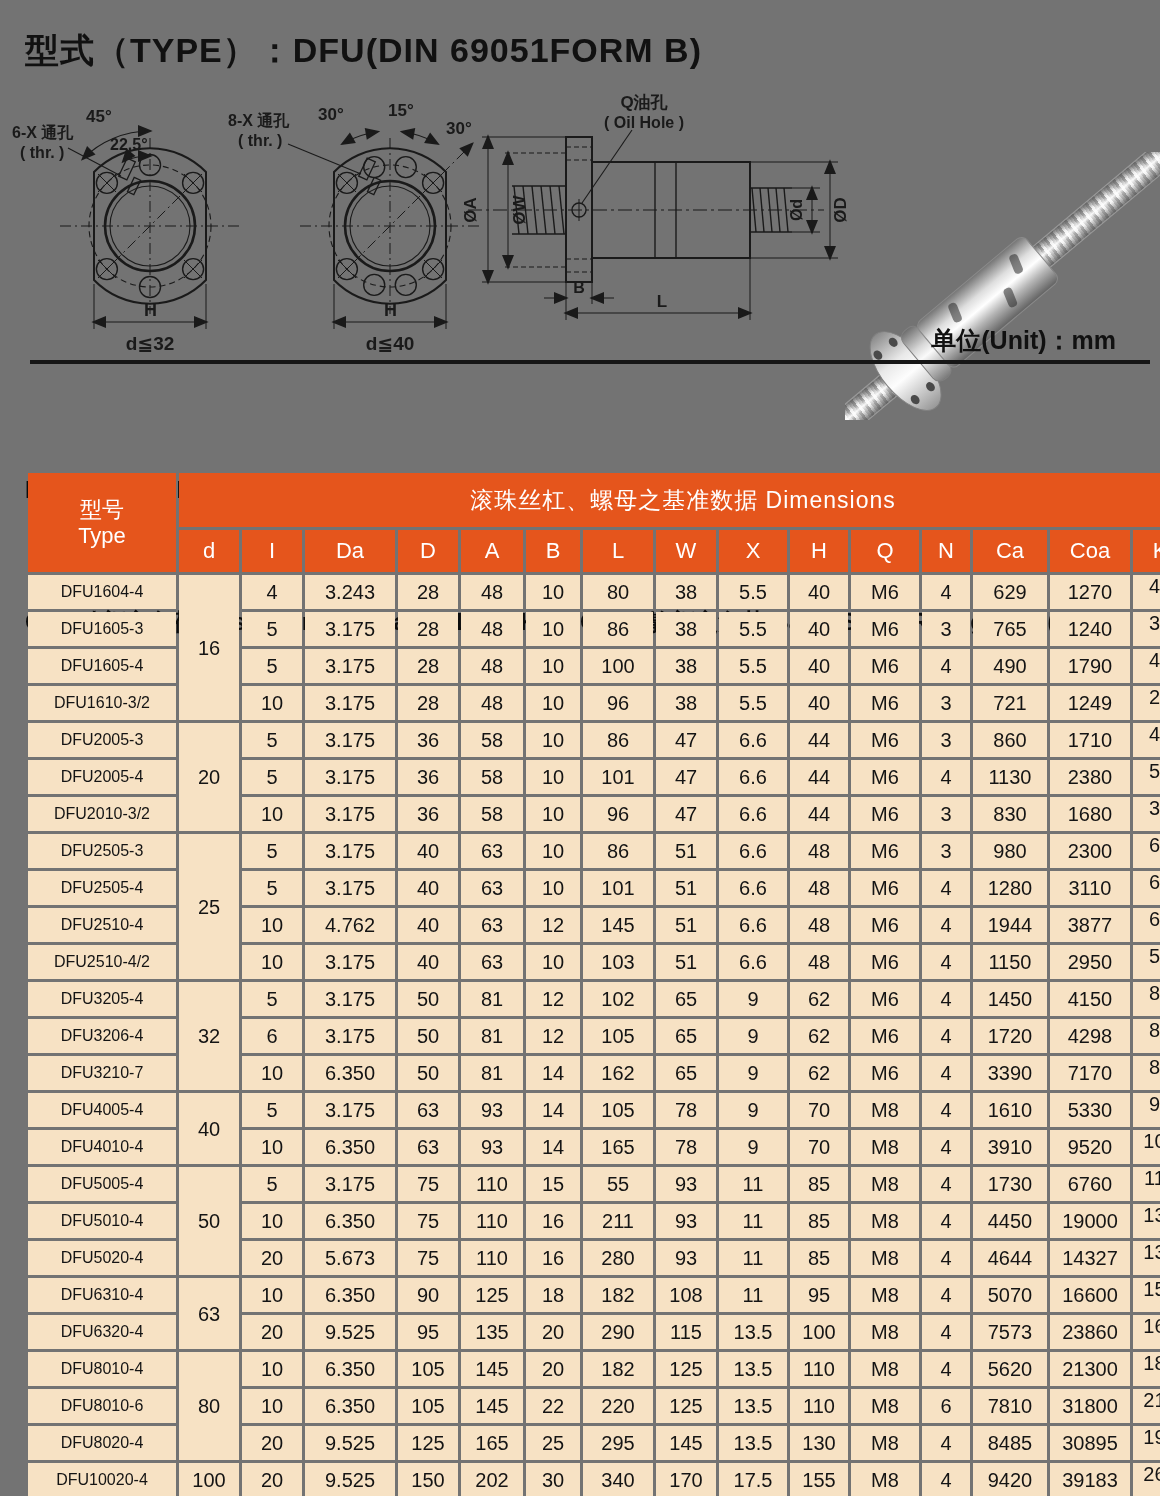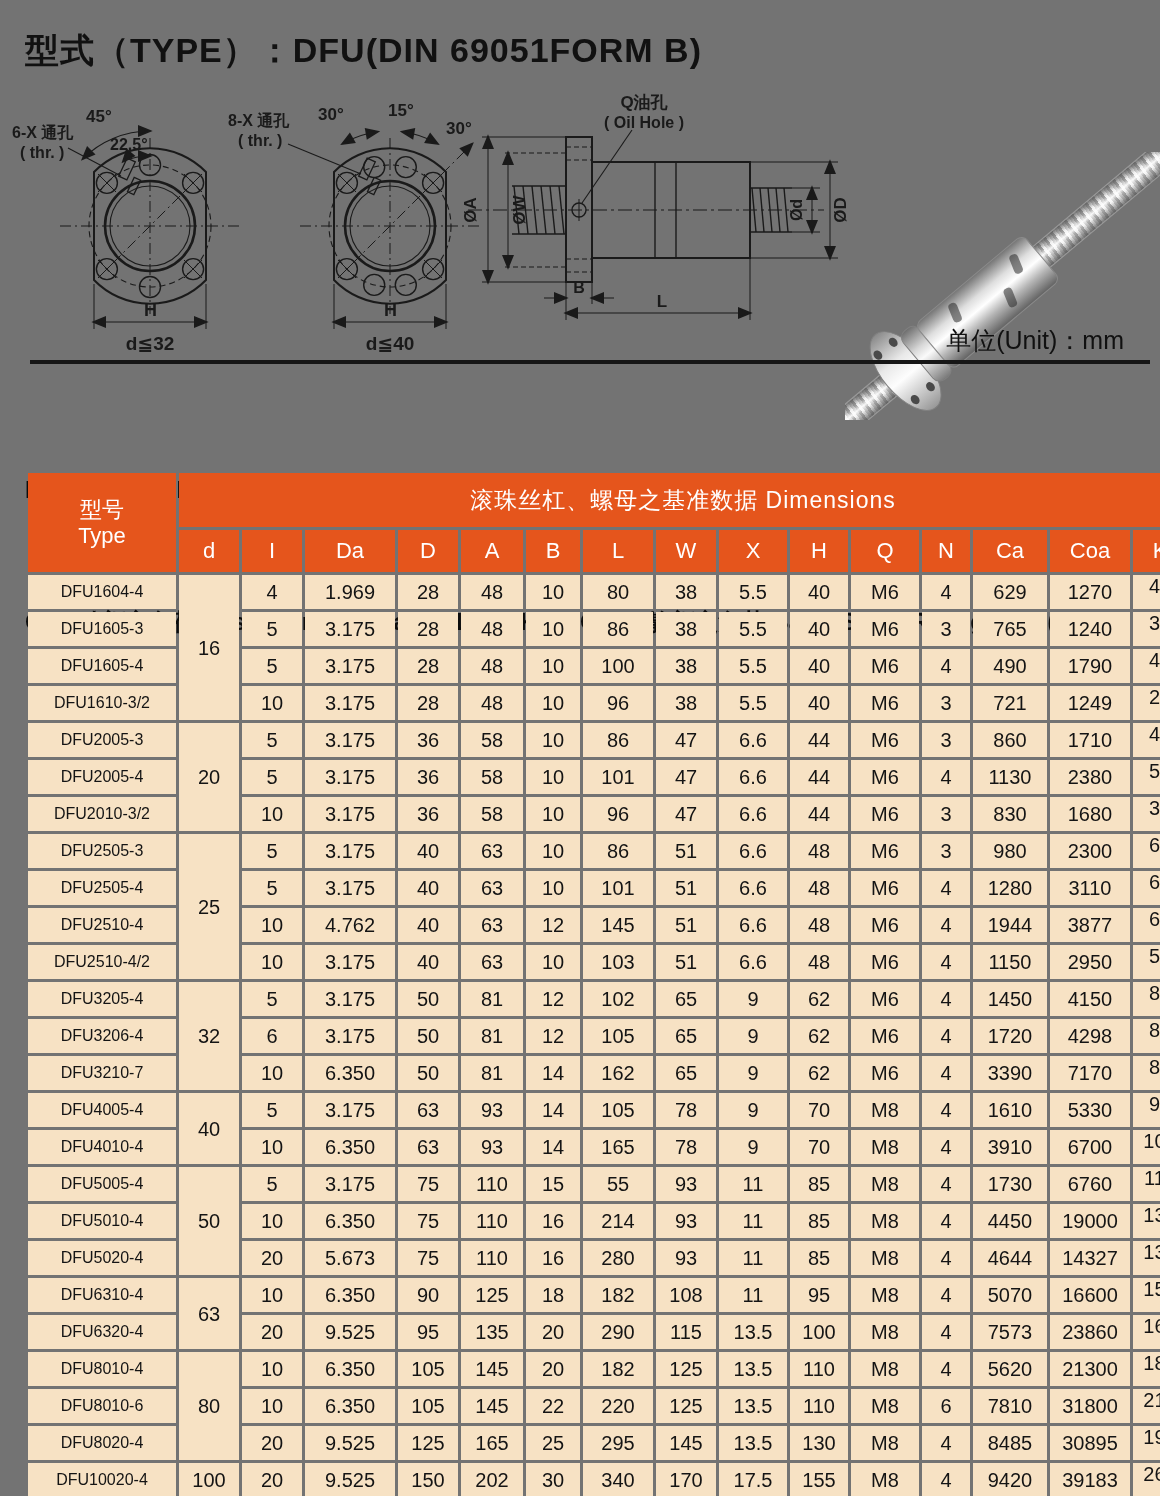--- a/index.html
+++ b/index.html
@@ -16,21 +16,21 @@
                     repeating-linear-gradient(93deg,#8f8f8f 0 3px,#f1f1f1 3px 6px,#bdbdbd 6px 9px);
          border:1px solid #9a9a9a;}
   .flange-disc{position:absolute;left:-152px;top:-47px;width:46px;height:94px;border-radius:50%;
          background:linear-gradient(180deg,#8a8a8a,#e9e9e9 35%,#fdfdfd 55%,#989898);border:1px solid #808080;}
   .flange-hole{position:absolute;width:8px;height:10px;border-radius:50%;background:#4a4a4a;}
   .collar{position:absolute;left:-112px;top:-31px;width:20px;height:62px;border-radius:9px;
          background:linear-gradient(180deg,#6f6f6f,#d8d8d8 35%,#fafafa 52%,#7c7c7c);border:1px solid #808080;}
   .nut-body{position:absolute;left:-92px;top:-29px;width:140px;height:58px;border-radius:8px;
          background:linear-gradient(180deg,#777,#dedede 30%,#ffffff 50%,#b5b5b5 72%,#646464);border:1px solid #8a8a8a;}
   .nut-slot{position:absolute;width:9px;height:20px;border-radius:4px;background:rgba(40,40,40,.55);}
-  .unit-label{position:absolute;right:36px;top:324px;font-size:25px;font-weight:normal;color:#111;}
+  .unit-label{position:absolute;right:44px;top:324px;font-size:25px;font-weight:bold;color:#111;}
   .divider{position:absolute;left:30px;top:360px;width:1120px;height:4px;background:#161616;}
   .legend{position:absolute;left:25px;top:380px;font-size:23.5px;font-weight:600;line-height:44px;color:#0d0d0d;white-space:pre;}
   
   table.spec{position:absolute;left:25px;top:470px;width:1112px;border-collapse:separate;border-spacing:3px;table-layout:fixed;}
   table.spec th,table.spec td{text-align:center;vertical-align:middle;overflow:hidden;}
   thead th{background:#e5551c;color:#ffffff;font-weight:normal;}
   th.corner{font-size:22px;line-height:26px;}
   th.group{font-size:23px;height:52px;letter-spacing:1px;}
   th.colhead{font-size:22px;height:40px;}
   tbody td{background:#f7e2c4;color:#141414;font-size:20px;font-weight:500;height:32px;line-height:22px;}
@@ -344,21 +344,21 @@
         <th class="colhead">Ca</th>
         <th class="colhead">Coa</th>
         <th class="colhead">K</th>
       </tr>
     </thead>
     <tbody>
         <tr>
           <td class="type-cell">DFU1604-4</td>
           <td class="d-cell" rowspan="4">16</td>
           <td>4</td>
-          <td>1.969</td>
+          <td>3.243</td>
           <td>28</td>
           <td>48</td>
           <td>10</td>
           <td>80</td>
           <td>38</td>
           <td>5.5</td>
           <td>40</td>
           <td>M6</td>
           <td>4</td>
           <td>629</td>
@@ -614,21 +614,21 @@
           <td>63</td>
           <td>93</td>
           <td>14</td>
           <td>165</td>
           <td>78</td>
           <td>9</td>
           <td>70</td>
           <td>M8</td>
           <td>4</td>
           <td>3910</td>
-          <td>6700</td>
+          <td>9520</td>
           <td class="k-cell">105</td>
         </tr>
         <tr>
           <td class="type-cell">DFU5005-4</td>
           <td class="d-cell" rowspan="3">50</td>
           <td>5</td>
           <td>3.175</td>
           <td>75</td>
           <td>110</td>
           <td>15</td>
@@ -642,21 +642,21 @@
           <td>6760</td>
           <td class="k-cell">119</td>
         </tr>
         <tr>
           <td class="type-cell">DFU5010-4</td>
           <td>10</td>
           <td>6.350</td>
           <td>75</td>
           <td>110</td>
           <td>16</td>
-          <td>214</td>
+          <td>211</td>
           <td>93</td>
           <td>11</td>
           <td>85</td>
           <td>M8</td>
           <td>4</td>
           <td>4450</td>
           <td>19000</td>
           <td class="k-cell">131</td>
         </tr>
         <tr>

